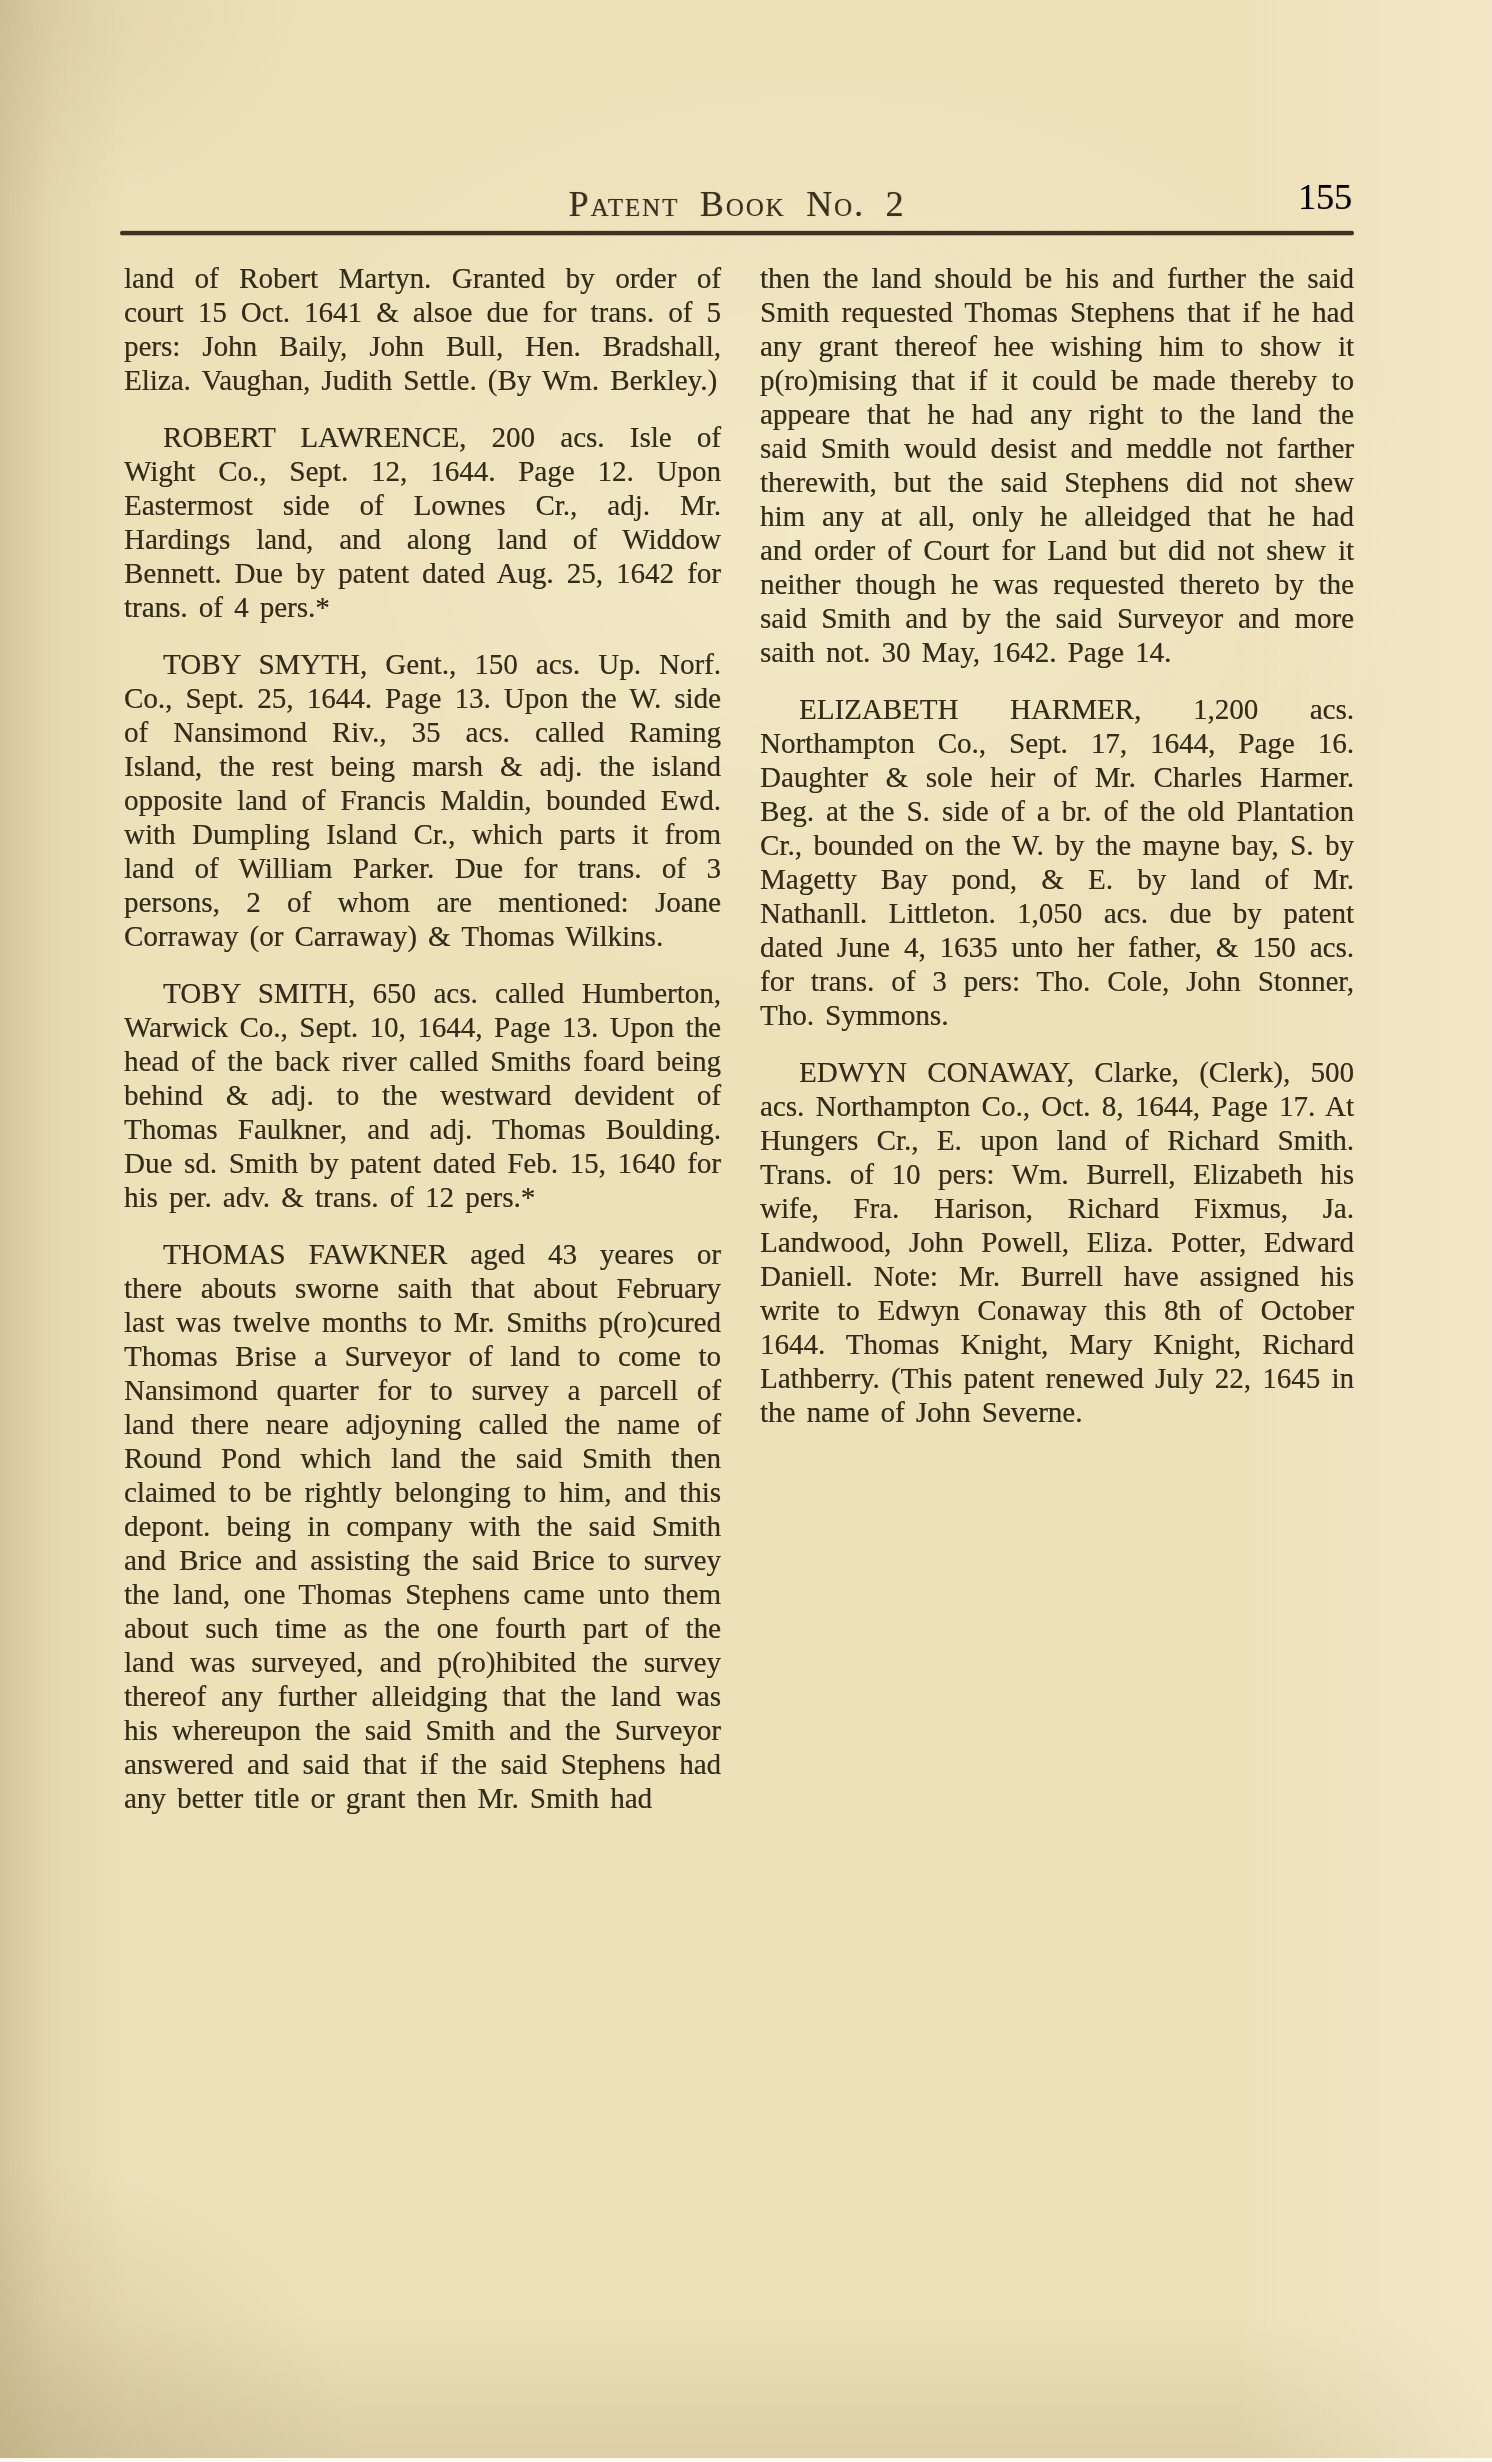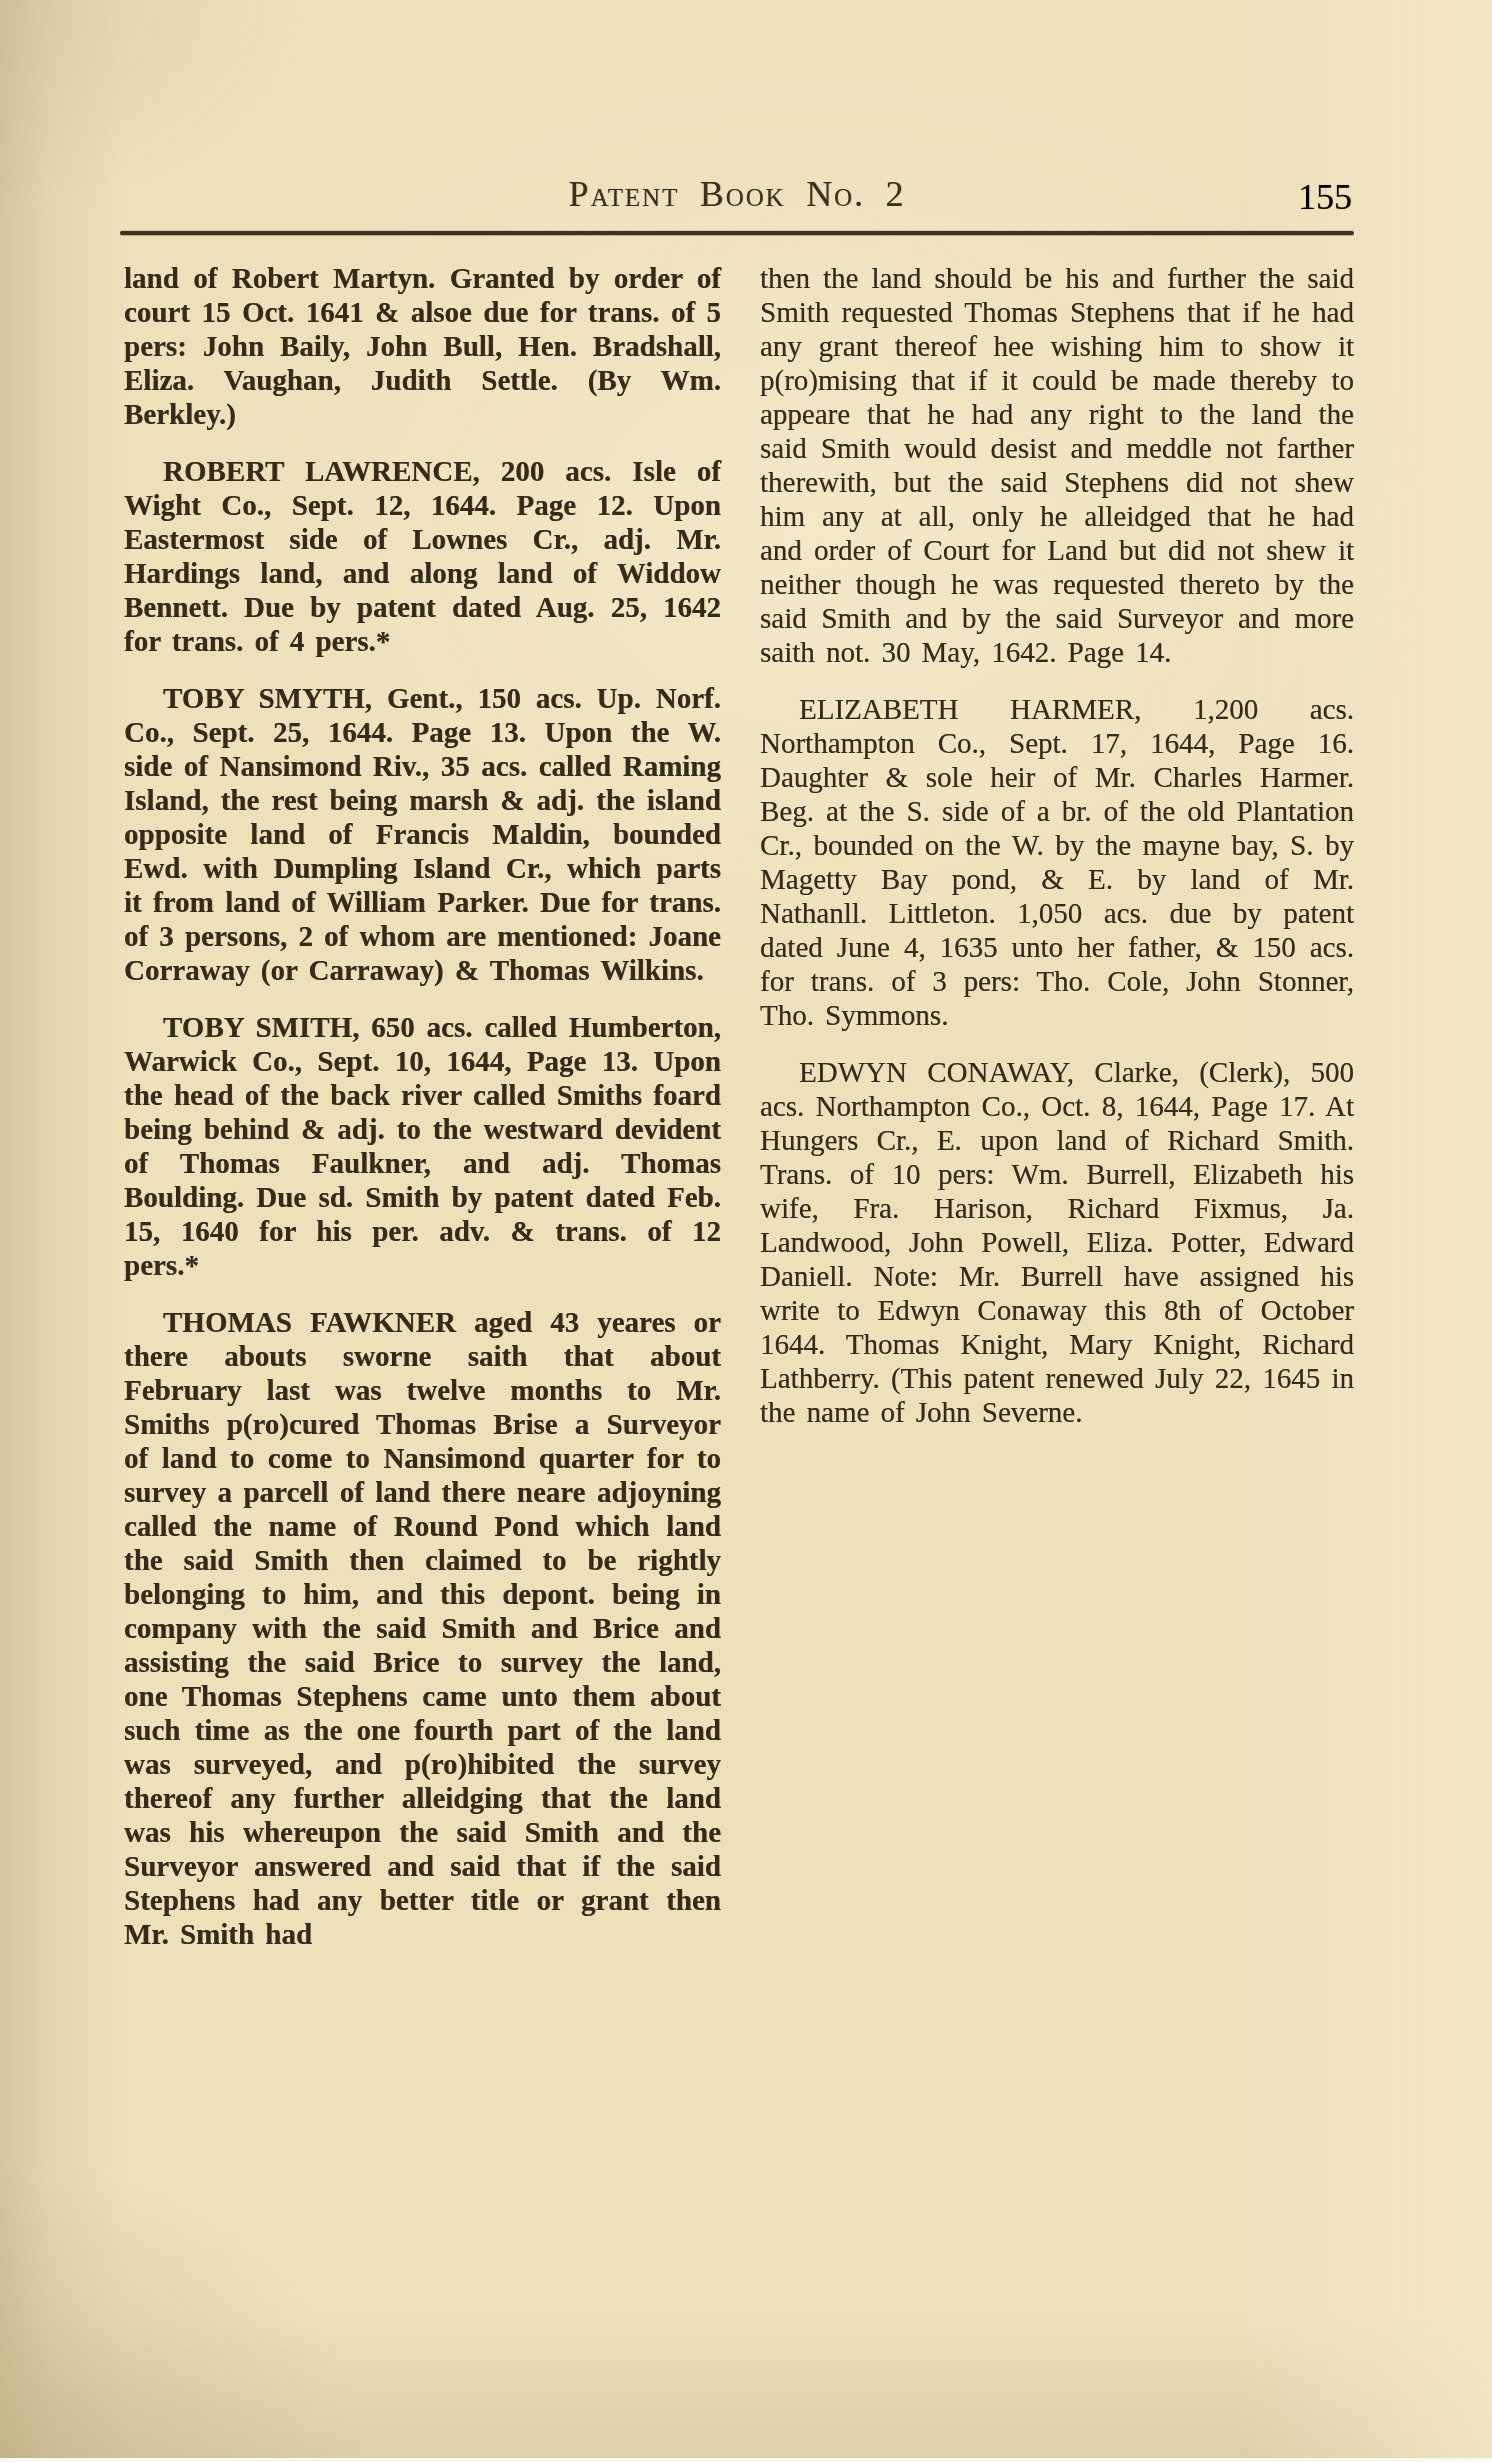--- a/index.html
+++ b/index.html
@@ -15,21 +15,21 @@
       radial-gradient(ellipse 869px 676px at 55% 22%, rgba(255,250,228,0.30), rgba(255,250,228,0) 70%),
       radial-gradient(ellipse 483px 406px at 0% 100%, rgba(176,160,116,0.40), rgba(176,160,116,0) 75%),
       radial-gradient(ellipse 406px 290px at 0% 0%, rgba(190,176,132,0.30), rgba(190,176,132,0) 75%),
       linear-gradient(90deg, rgba(203,188,146,0.75) 0px, rgba(203,188,146,0.25) 53px, rgba(203,188,146,0) 126px),
       linear-gradient(270deg, rgba(244,233,201,0.8) 0px, rgba(244,233,201,0) 251px),
       linear-gradient(0deg, rgba(186,172,130,0.35) 0px, rgba(186,172,130,0) 145px);
     font-family:"Liberation Serif","DejaVu Serif",serif;
     color:var(--ink);
   }
   .header-title{
-    position:absolute;left:120px;top:175px;width:1234px;
+    position:absolute;left:120px;top:185px;width:1234px;
     text-align:center;
     font-variant:small-caps;
     font-size:36px;line-height:39px;
     letter-spacing:1.9px;word-spacing:9.7px;
     color:#39311d;
     text-shadow:0.4px 0.4px 0.7px rgba(57,49,29,0.5);
   }
   .header-page-number{
     position:absolute;right:141px;top:178px;
     font-size:36px;line-height:39px;
@@ -38,21 +38,21 @@
   }
   .header-rule{
     position:absolute;left:120px;top:231px;width:1234px;height:3.9px;
     background:var(--rule);
     border-radius:1.9px;
     box-shadow:0 1px 0 rgba(59,51,32,0.30), 0 -1px 0 rgba(59,51,32,0.15);
   }
   .column{
     position:absolute;top:261px;
   }
-  .column-left{left:124px;width:597px;font-weight:bold;}
+  .column-left{left:124px;width:597px;}
   .column-right{left:760px;width:594px;}
   .column p{
     margin:0;
     font-size:29px;line-height:34px;
     text-align:justify;
     word-spacing:3.9px;
     text-shadow:0.3px 0.3px 0.6px rgba(51,44,26,0.55);
   }
   .column p + p{margin-top:23px;}
   .column p.indent{text-indent:39px;}

